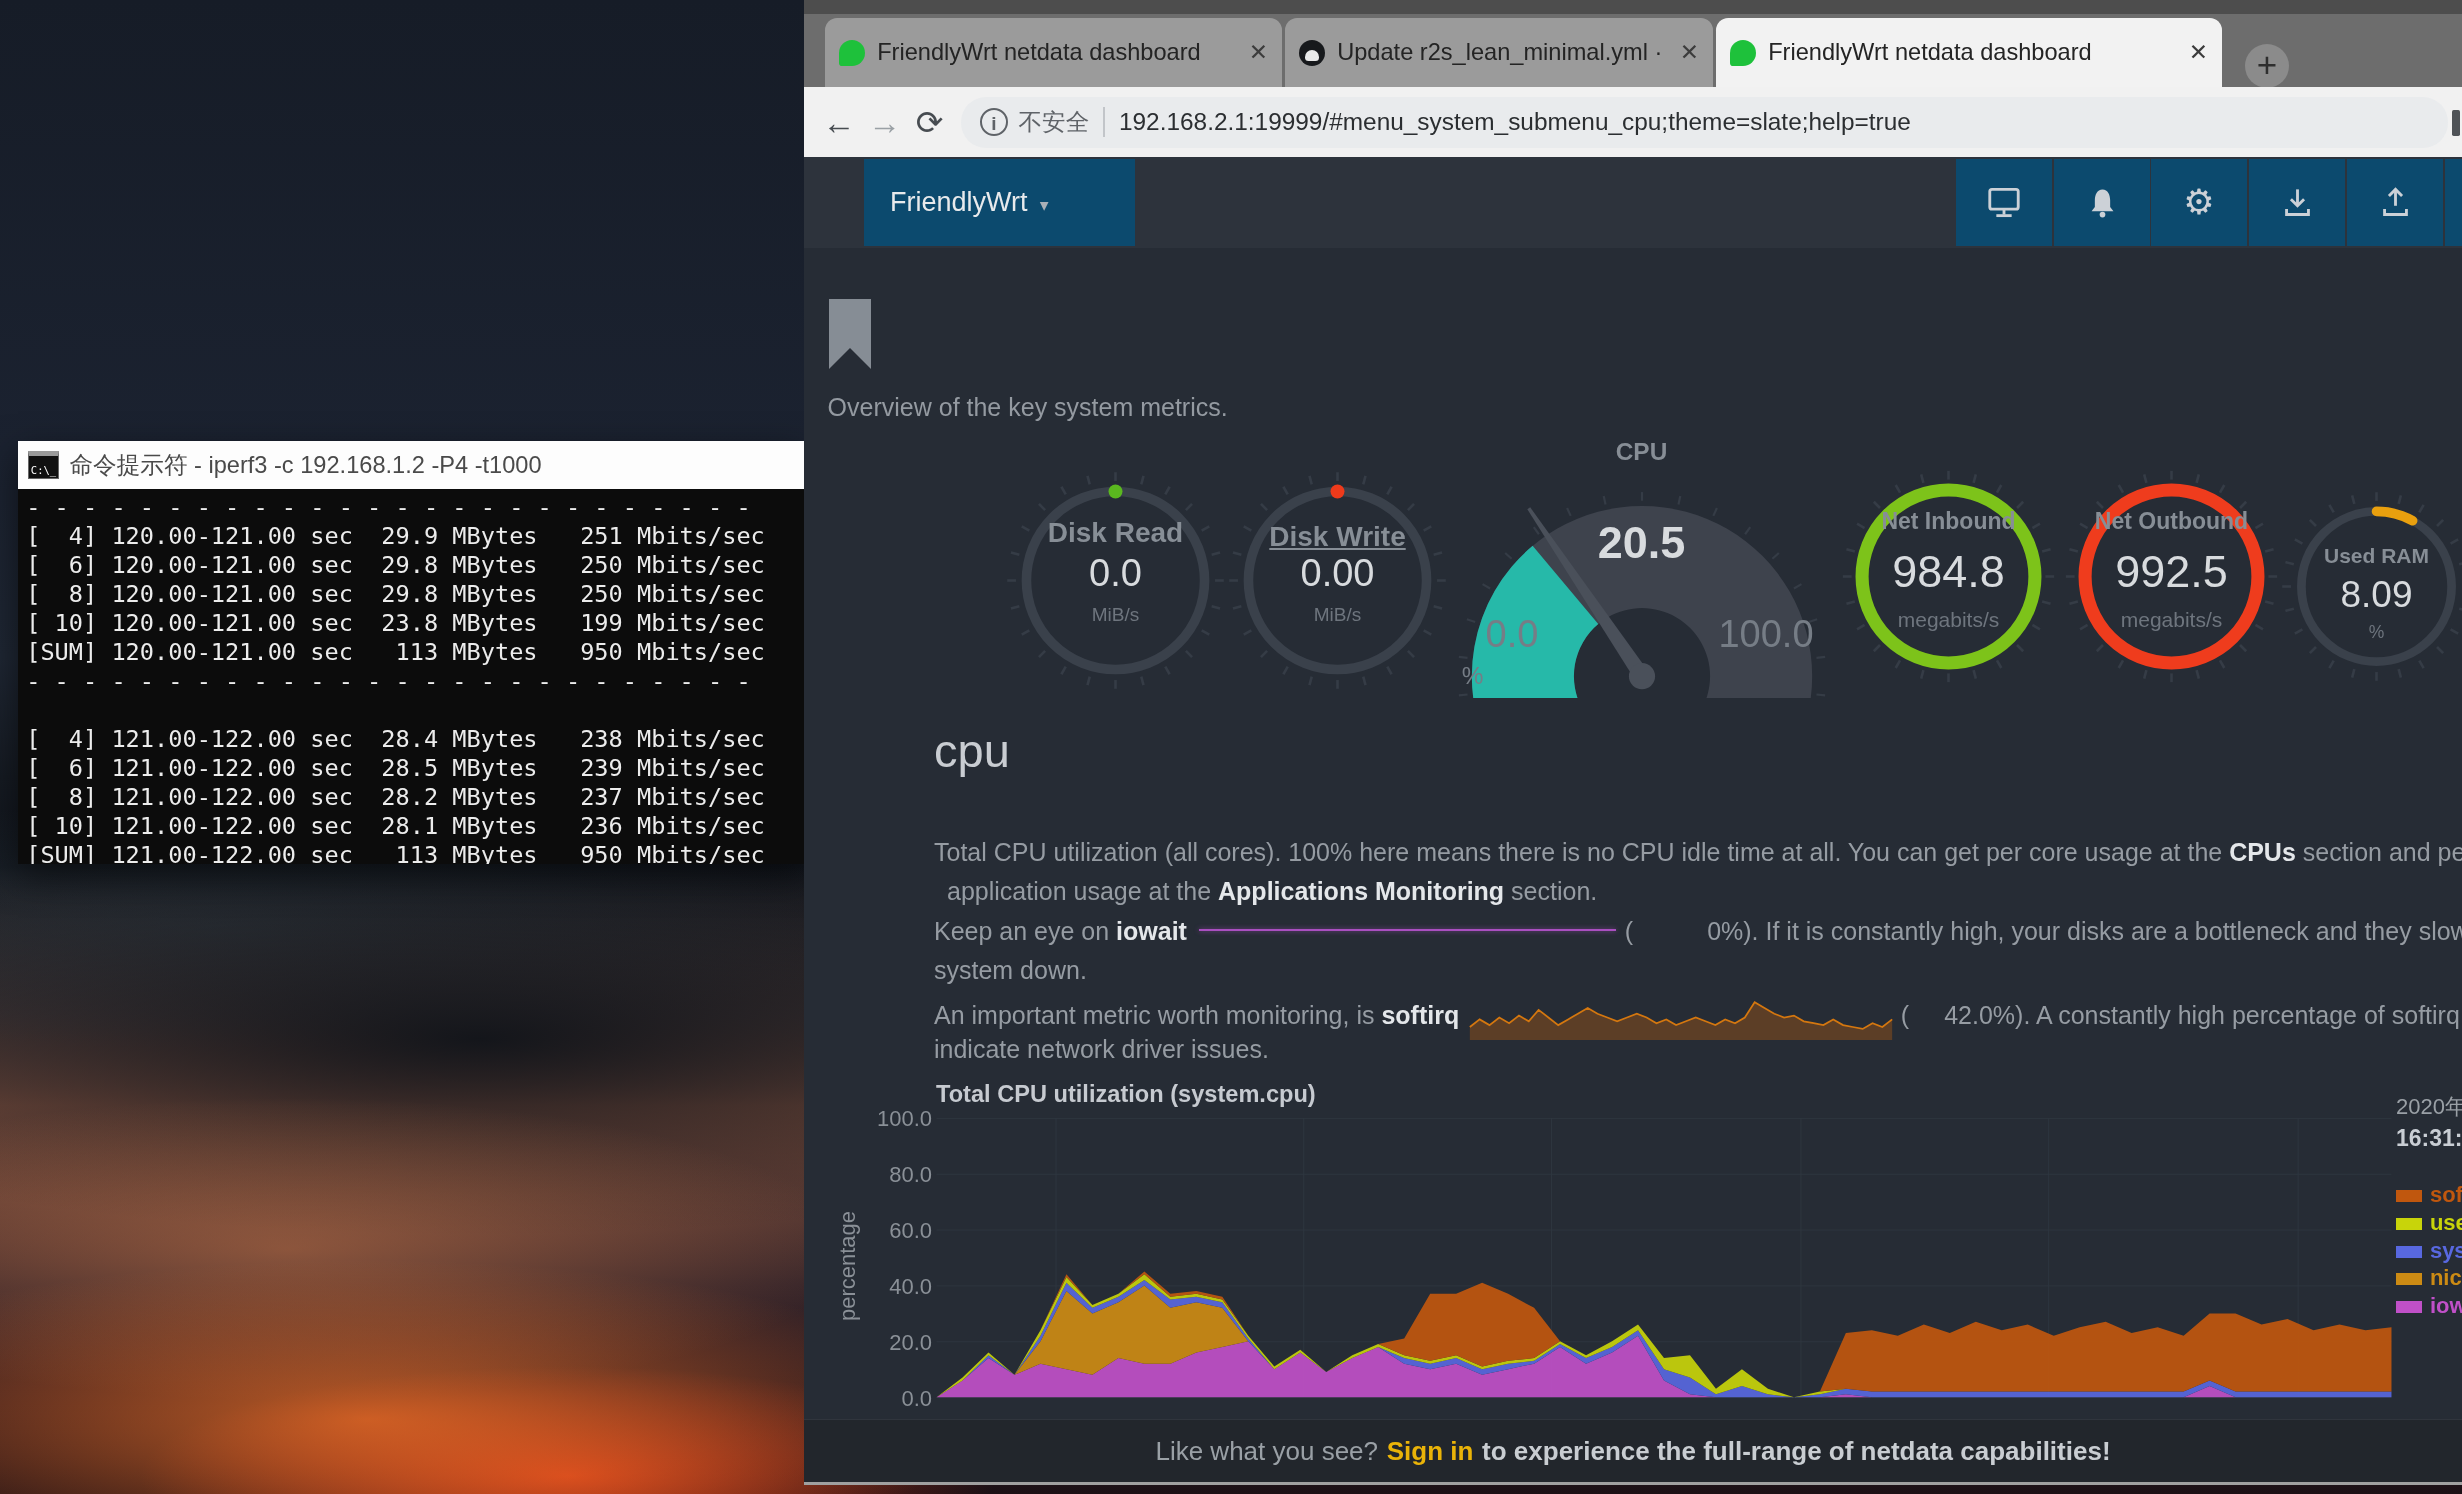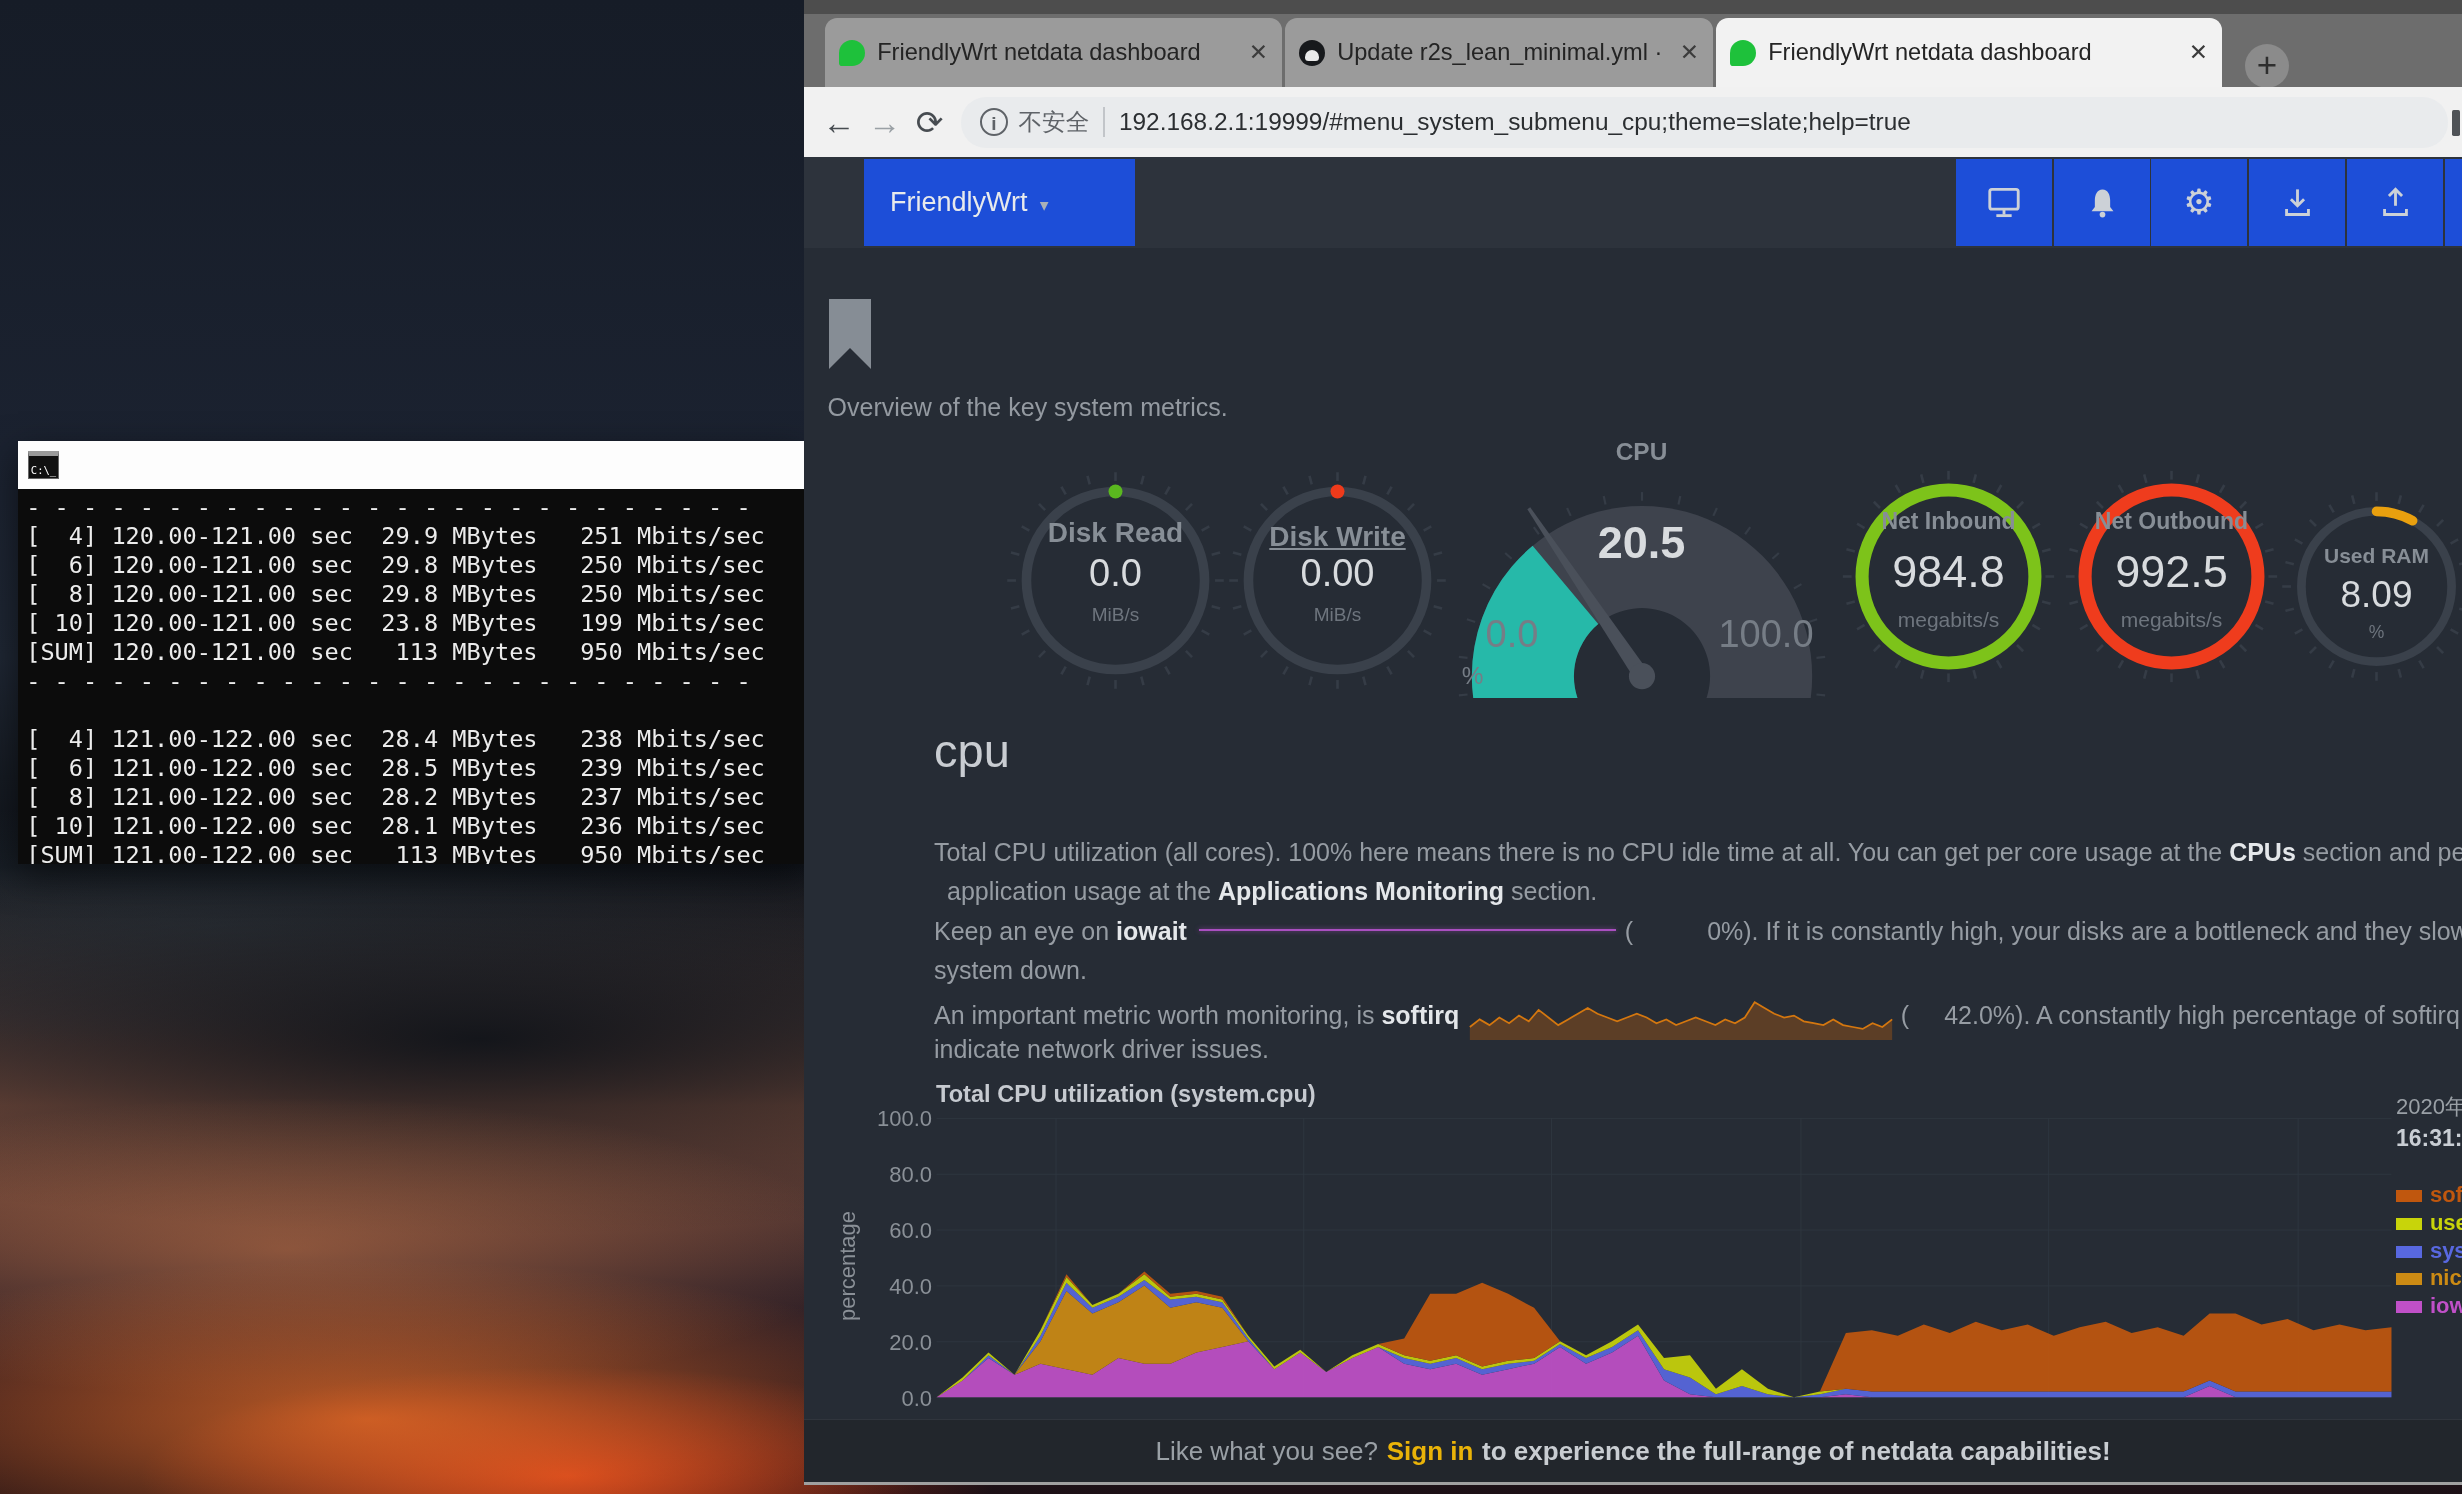--- a/index.html
+++ b/index.html
@@ -51,21 +51,21 @@
   .info-i{width:28px;height:28px;border:2.6px solid #5f6368;border-radius:50%;margin-left:19px;
     color:#5f6368;font-size:19px;line-height:28px;text-align:center;font-weight:bold;flex:0 0 28px;box-sizing:border-box;}
   .sec{color:#5f6368;font-size:23.6px;margin-left:10.5px;white-space:nowrap;}
   .pdiv{width:1.7px;height:30px;background:#c2c5c9;margin:0 14px;flex:0 0 1.7px;}
   .url{color:#2b2e31;font-size:24.4px;white-space:nowrap;}
   .sliver{position:absolute;right:1.7px;top:23px;width:7.9px;height:26px;background:#4f5357;border-radius:1.7px;}
   .bottomline{position:absolute;left:0;top:1482px;right:0;height:2.6px;background:#a0a0a0;}
   
   .content{position:absolute;left:0;top:157px;right:0;height:1325px;background:#262c35;overflow:hidden;}
   .ndbar{position:absolute;left:0;top:0;right:0;height:91px;background:#2d333c;}
-  .ndtile{position:absolute;top:1.7px;height:87px;background:#1d4ed8;}
+  .ndtile{position:absolute;top:1.7px;height:87px;background:#0c4a6e;}
   .host{left:60px;width:271px;color:#e8eaec;font-size:27px;line-height:87px;padding-left:26px;box-sizing:border-box;}
   .caret{font-size:17.5px;color:#aab0b7;margin-left:12.2px;}
   .icbtn{display:flex;align-items:center;justify-content:center;width:96px;}
   .icbtn svg{stroke:#ccd1d7;fill:none;stroke-width:2.6;}
   .gearchar{color:#ccd1d7;font-size:35px;font-family:"DejaVu Sans",sans-serif;}
   .bmk{position:absolute;left:25px;top:142px;width:42px;height:70px;background:#868d95;
     clip-path:polygon(0 0,100% 0,100% 100%,50% 70%,0 100%);}
   .ovtitle{position:absolute;left:91px;top:133px;font-size:58px;color:#8d939a;white-space:nowrap;}
   .ovsub{position:absolute;left:23.6px;top:236px;font-size:25px;color:#949aa1;white-space:nowrap;}
   .gtxt{position:absolute;text-align:center;white-space:nowrap;}
@@ -96,20 +96,21 @@
   .signin .sfx{color:#c9cdd2;font-weight:bold;}
 </style>
 </head>
 <body>
 
 <div id="wallpaper"></div>
 
 <div id="terminal">
   <div class="t-bar">
     <span class="t-icon">C:\_</span>
+    <span class="t-title">命令提示符 - iperf3  -c 192.168.1.2 -P4 -t1000</span>
   </div>
   <pre class="t-body" id="term-pre">- - - - - - - - - - - - - - - - - - - - - - - - - -
 [  4] 120.00-121.00 sec  29.9 MBytes   251 Mbits/sec
 [  6] 120.00-121.00 sec  29.8 MBytes   250 Mbits/sec
 [  8] 120.00-121.00 sec  29.8 MBytes   250 Mbits/sec
 [ 10] 120.00-121.00 sec  23.8 MBytes   199 Mbits/sec
 [SUM] 120.00-121.00 sec   113 MBytes   950 Mbits/sec
 - - - - - - - - - - - - - - - - - - - - - - - - - -
 
 [  4] 121.00-122.00 sec  28.4 MBytes   238 Mbits/sec

